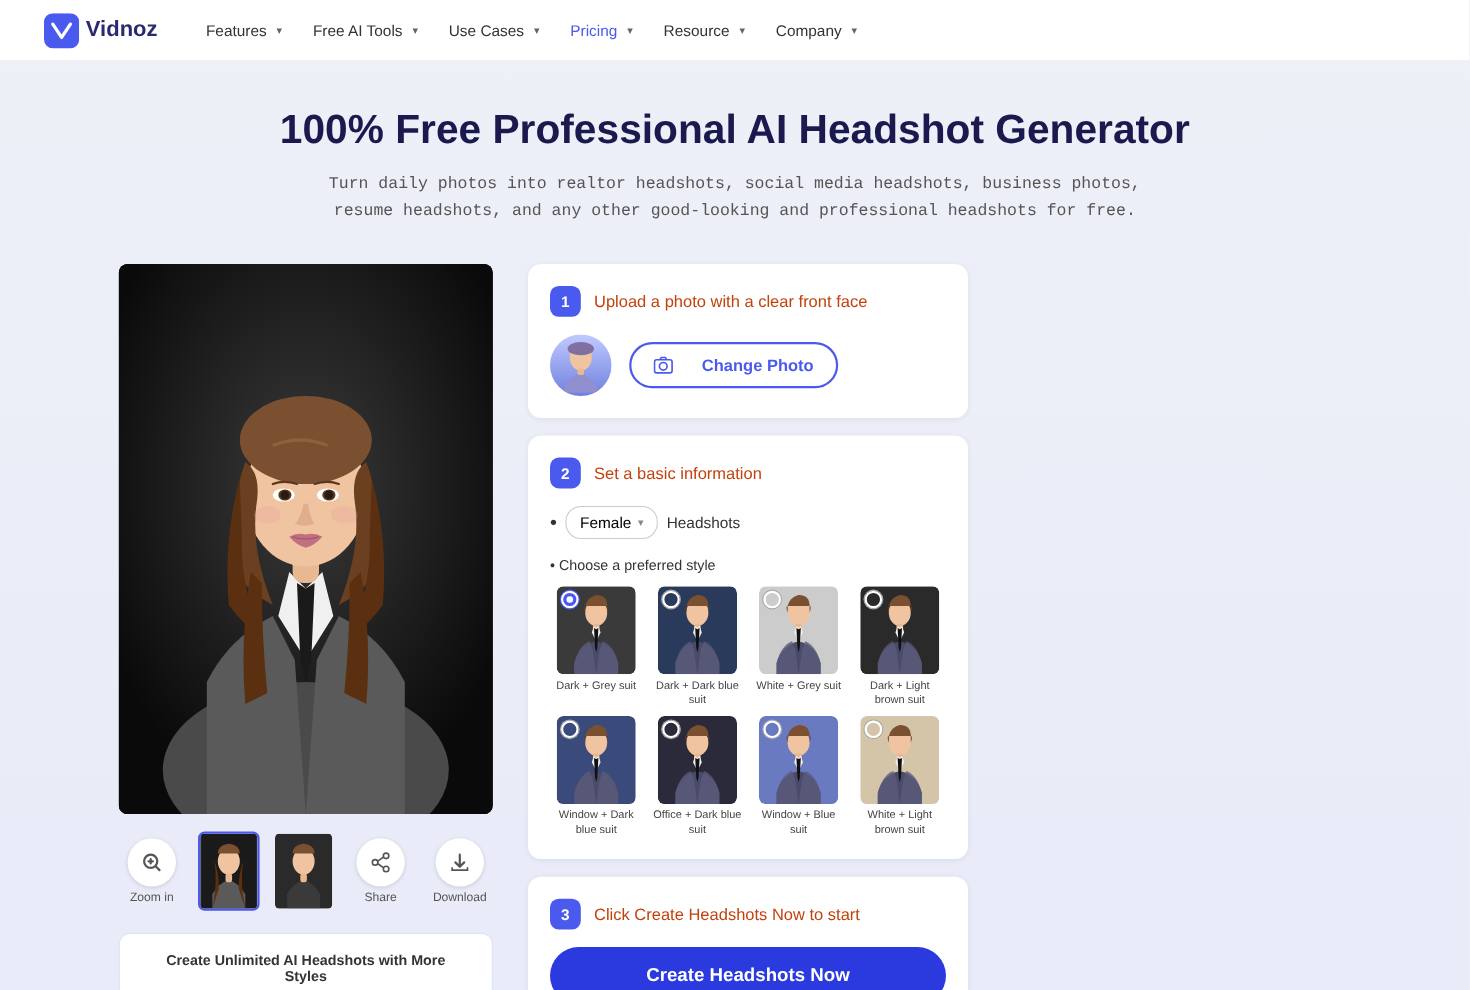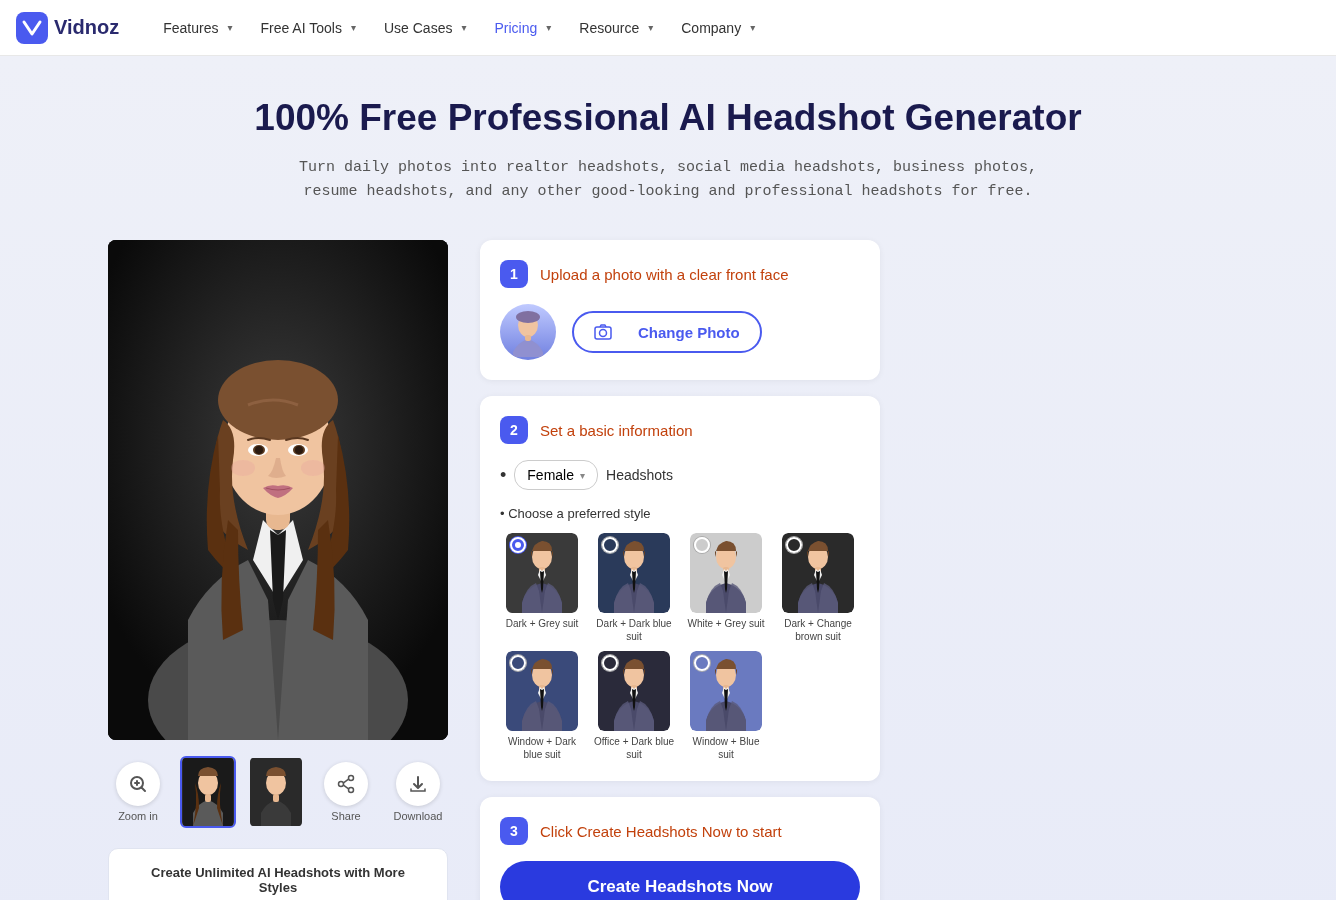--- a/index.html
+++ b/index.html
@@ -3,21 +3,21 @@
   <meta charset="utf-8">
   <style>
     * { box-sizing: border-box; margin: 0; padding: 0; }
     body { font-family: -apple-system, BlinkMacSystemFont, 'Segoe UI', sans-serif; background: #eef0f8; min-height: 900px; }
 
     
     nav {
       background: #fff;
       display: flex;
       align-items: center;
-      padding: 0 16px;
+      padding: 0 40px;
       height: 56px;
       border-bottom: 1px solid #e8e8e8;
       position: relative;
       z-index: 10;
     }
     .nav-logo {
       display: flex; align-items: center; gap: 6px;
       font-size: 20px; font-weight: 700; color: #2a2a6e;
       margin-right: 32px;
     }
@@ -593,21 +593,21 @@
       <path d="M26 18 Q28 10 36 8 Q44 10 46 18" fill="#7a5030"></path>
       <path d="M26 24 Q24 18 26 18" fill="#6a4020"></path>
       <path d="M46 24 Q48 18 46 18" fill="#6a4020"></path>
       <rect x="33" y="34" width="6" height="8" rx="2" fill="#e8b890"></rect>
       <path d="M16 70 Q20 54 36 50 Q52 54 56 70 L56 80 L16 80 Z" fill="#4a4a6a"></path>
       <path d="M16 70 Q20 54 30 50 L33 58 L36 80 L16 80 Z" fill="#5a5a7a" opacity="0.8"></path>
       <path d="M56 70 Q52 54 42 50 L39 58 L36 80 L56 80 Z" fill="#5a5a7a" opacity="0.8"></path>
       <path d="M32 42 L34 36 L36 38 L38 36 L40 42 L36 50 Z" fill="#f0f0f0"></path>
       <path d="M34 38 L36 39 L38 38 L37 56 L36 60 L35 56 Z" fill="#111"></path>
     </svg><div class="style-radio"></div></div>
-              <div class="style-name">Dark + Change brown suit</div>
+              <div class="style-name">Dark + Light brown suit</div>
             </div>
             <div class="style-item">
               <div class="style-img">
     <svg width="72" height="80" viewBox="0 0 72 80" fill="none" xmlns="http://www.w3.org/2000/svg">
       <rect width="72" height="80" rx="6" fill="#3a4a7a"></rect>
       <ellipse cx="36" cy="24" rx="10" ry="12" fill="#f0c4a0"></ellipse>
       <path d="M36 14 Q36 8 36 8 Q46 8 46 18 Z" fill="#7a5030"></path>
       <path d="M26 18 Q28 10 36 8 Q44 10 46 18" fill="#7a5030"></path>
       <path d="M26 24 Q24 18 26 18" fill="#6a4020"></path>
       <path d="M46 24 Q48 18 46 18" fill="#6a4020"></path>
@@ -648,20 +648,38 @@
       <path d="M26 24 Q24 18 26 18" fill="#6a4020"></path>
       <path d="M46 24 Q48 18 46 18" fill="#6a4020"></path>
       <rect x="33" y="34" width="6" height="8" rx="2" fill="#e8b890"></rect>
       <path d="M16 70 Q20 54 36 50 Q52 54 56 70 L56 80 L16 80 Z" fill="#4a4a6a"></path>
       <path d="M16 70 Q20 54 30 50 L33 58 L36 80 L16 80 Z" fill="#5a5a7a" opacity="0.8"></path>
       <path d="M56 70 Q52 54 42 50 L39 58 L36 80 L56 80 Z" fill="#5a5a7a" opacity="0.8"></path>
       <path d="M32 42 L34 36 L36 38 L38 36 L40 42 L36 50 Z" fill="#f0f0f0"></path>
       <path d="M34 38 L36 39 L38 38 L37 56 L36 60 L35 56 Z" fill="#111"></path>
     </svg><div class="style-radio"></div></div>
               <div class="style-name">Window + Blue suit</div>
+            </div>
+            <div class="style-item">
+              <div class="style-img">
+    <svg width="72" height="80" viewBox="0 0 72 80" fill="none" xmlns="http://www.w3.org/2000/svg">
+      <rect width="72" height="80" rx="6" fill="#d4c4a8"></rect>
+      <ellipse cx="36" cy="24" rx="10" ry="12" fill="#f0c4a0"></ellipse>
+      <path d="M36 14 Q36 8 36 8 Q46 8 46 18 Z" fill="#7a5030"></path>
+      <path d="M26 18 Q28 10 36 8 Q44 10 46 18" fill="#7a5030"></path>
+      <path d="M26 24 Q24 18 26 18" fill="#6a4020"></path>
+      <path d="M46 24 Q48 18 46 18" fill="#6a4020"></path>
+      <rect x="33" y="34" width="6" height="8" rx="2" fill="#e8b890"></rect>
+      <path d="M16 70 Q20 54 36 50 Q52 54 56 70 L56 80 L16 80 Z" fill="#4a4a6a"></path>
+      <path d="M16 70 Q20 54 30 50 L33 58 L36 80 L16 80 Z" fill="#5a5a7a" opacity="0.8"></path>
+      <path d="M56 70 Q52 54 42 50 L39 58 L36 80 L56 80 Z" fill="#5a5a7a" opacity="0.8"></path>
+      <path d="M32 42 L34 36 L36 38 L38 36 L40 42 L36 50 Z" fill="#f0f0f0"></path>
+      <path d="M34 38 L36 39 L38 38 L37 56 L36 60 L35 56 Z" fill="#111"></path>
+    </svg><div class="style-radio"></div></div>
+              <div class="style-name">White + Light brown suit</div>
             </div>
           </div>
       </div>
 
       <div class="step-card">
         <div class="step-header">
           <div class="step-badge">3</div>
           <span class="step-title">Click Create Headshots Now to start</span>
         </div>
         <button class="create-btn">Create Headshots Now</button>

